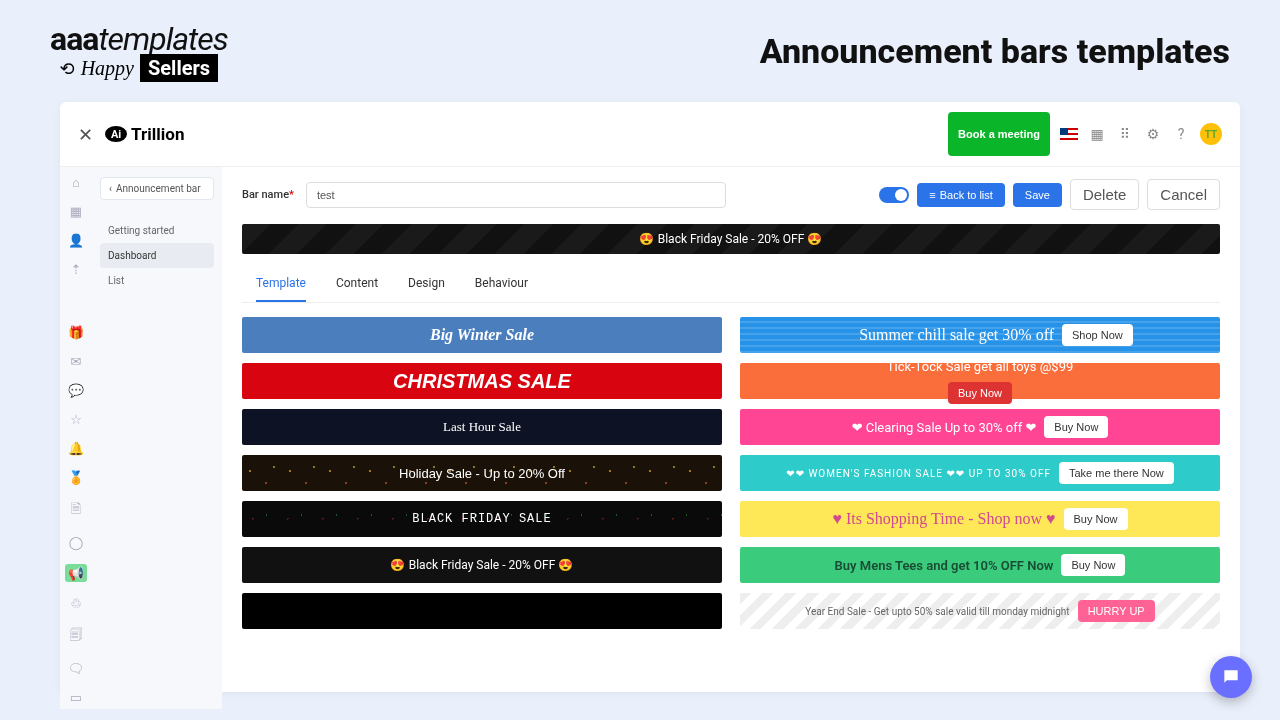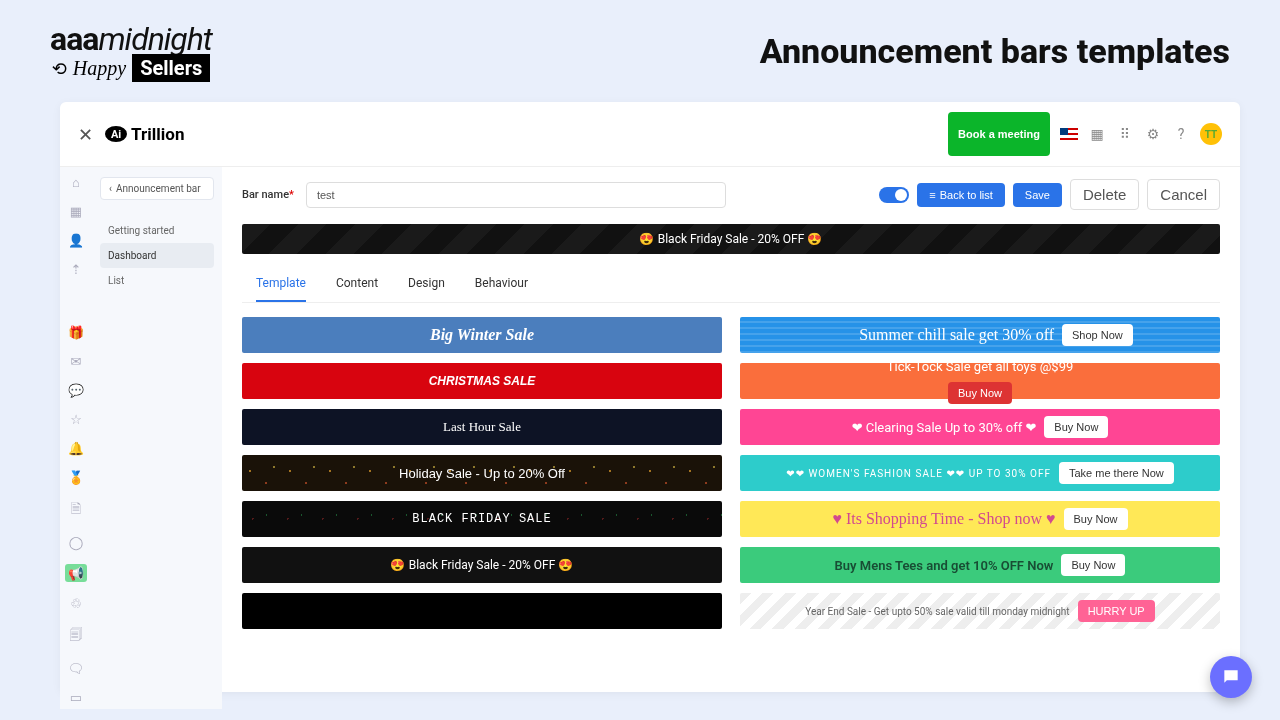--- a/index.html
+++ b/index.html
@@ -48,21 +48,21 @@
 .tabs { display: flex; gap: 30px; border-bottom: 1px solid #eee; margin-bottom: 14px; padding-left: 14px; }
 .tab { font-size: 12px; color: #333; padding: 10px 0; cursor: pointer; border-bottom: 2px solid transparent; }
 .tab.active { color: #2A73E8; border-bottom-color: #2A73E8; }
 .templates { display: flex; gap: 18px; }
 .col { flex: 1; display: flex; flex-direction: column; gap: 10px; }
 .bar { border-radius: 2px; height: 36px; display: flex; align-items: center; justify-content: center; color: #fff; font-size: 13px; cursor: pointer; gap: 8px; padding: 0 8px; }
 .bar .shop-btn { background: #fff; color: #333; border: none; padding: 5px 10px; border-radius: 4px; font-size: 11px; cursor: pointer; }
 .bar .shop-btn.red { background: #d33; color: #fff; }
 .bar .shop-btn.pink { background: #ff6395; color: #fff; }
 .b-blue { background: #4B7EBD; font-family: Georgia, serif; font-style: italic; font-size: 16px; font-weight: 700; }
-.b-red { background: #D8040F; font-family: Arial Black, sans-serif; font-weight: 900; font-size: 12px; font-style: italic; }
+.b-red { background: #D8040F; font-family: Arial Black, sans-serif; font-weight: 900; font-size: 20px; font-style: italic; }
 .b-darknavy { background: #0d1325; font-family: Georgia, serif; }
 .b-holiday { background: #1a1208; background-image: radial-gradient(circle at 20% 40%, rgba(255,180,50,0.6) 1px, transparent 1px), radial-gradient(circle at 60% 70%, rgba(255,100,50,0.5) 1px, transparent 1px), radial-gradient(circle at 80% 30%, rgba(255,220,80,0.5) 1px, transparent 1px); background-size: 40px 40px; font-family: Arial, sans-serif; }
 .b-bigxmas { background: #000; font-family: Georgia, serif; }
 .b-bfriday { background: #0a0a0a; background-image: radial-gradient(circle at 30% 50%, rgba(200,50,50,0.4) 1px, transparent 1px), radial-gradient(circle at 70% 40%, rgba(50,200,100,0.4) 1px, transparent 1px); background-size: 35px 35px; font-family: "Courier New", monospace; text-transform: uppercase; font-size: 12px; letter-spacing: 1px; }
 .b-bfsale20 { background: #111; font-size: 12px; }
 .b-black-empty { background: #000; }
 .b-wave { background: #2692E8; background-image: repeating-linear-gradient(0deg, rgba(255,255,255,0.15) 0 2px, transparent 2px 6px); font-family: "Brush Script MT", cursive; font-size: 16px; padding-left: 40px; }
 .b-orange { background: #FA6E3C; flex-direction: column; }
 .b-pink { background: #FF4594; }
 .b-teal { background: #2DCCCB; font-size: 10px; letter-spacing: 1px; }
@@ -71,21 +71,21 @@
 .b-grey { background: #fff; color: #666; font-size: 10px; background-image: repeating-linear-gradient(135deg, #eee 0 8px, #fff 8px 16px); }
 
 .chat-bubble { position: fixed; right: 28px; bottom: 22px; width: 42px; height: 42px; border-radius: 50%; background: #6B6FFF; box-shadow: 0 4px 12px rgba(0,0,0,0.25); display: flex; align-items: center; justify-content: center; color: #fff; font-size: 20px; cursor: pointer; }
 </style>
 </head>
 <body>
 
 <div class="page-header">
   <div class="brand">
     <div class="brand-top">
-      <span>aaa</span><span class="e">midnight</span>
+      <span>aaa</span><span class="e">templates</span>
     </div>
     <div class="brand-bottom">
       <span class="brand-arrow">⟲</span>
       <span class="happy">Happy</span>
       <span class="sellers">Sellers</span>
     </div>
   </div>
   <div class="page-title">Announcement bars templates</div>
 </div>
 

